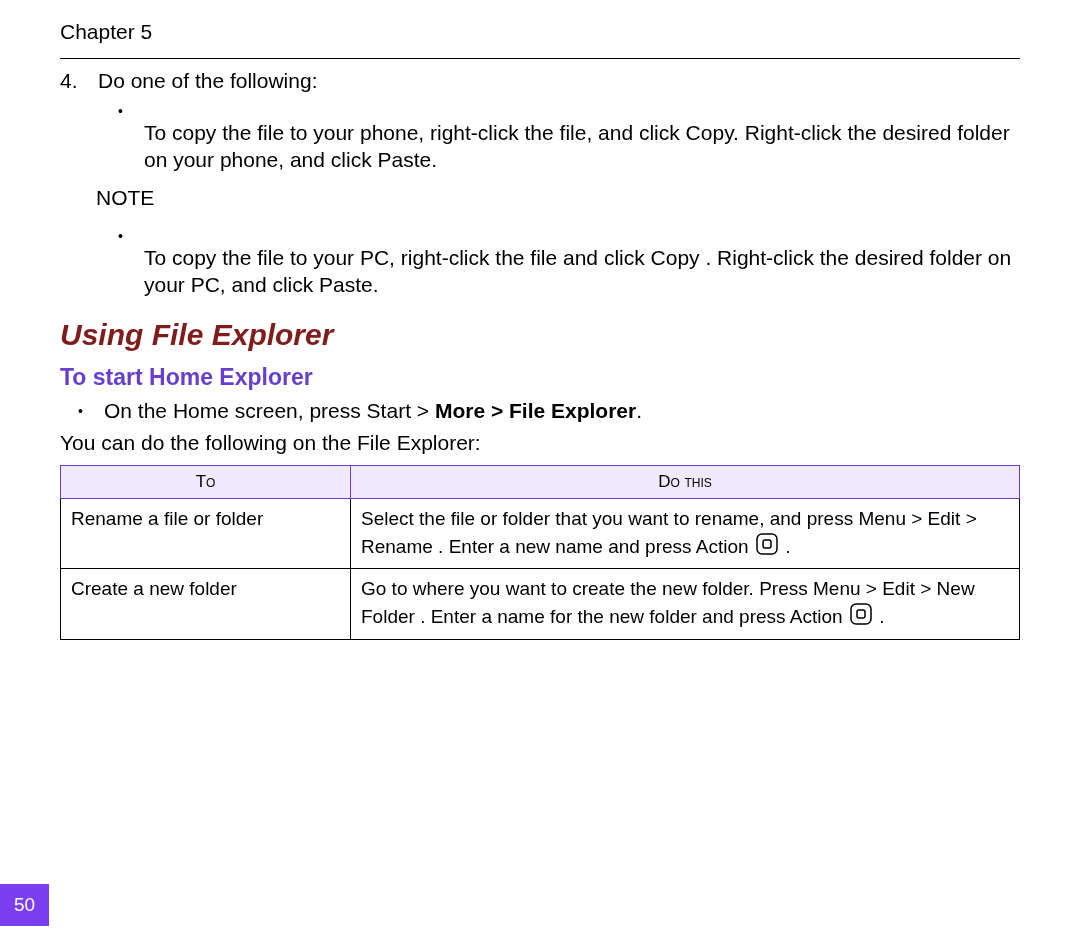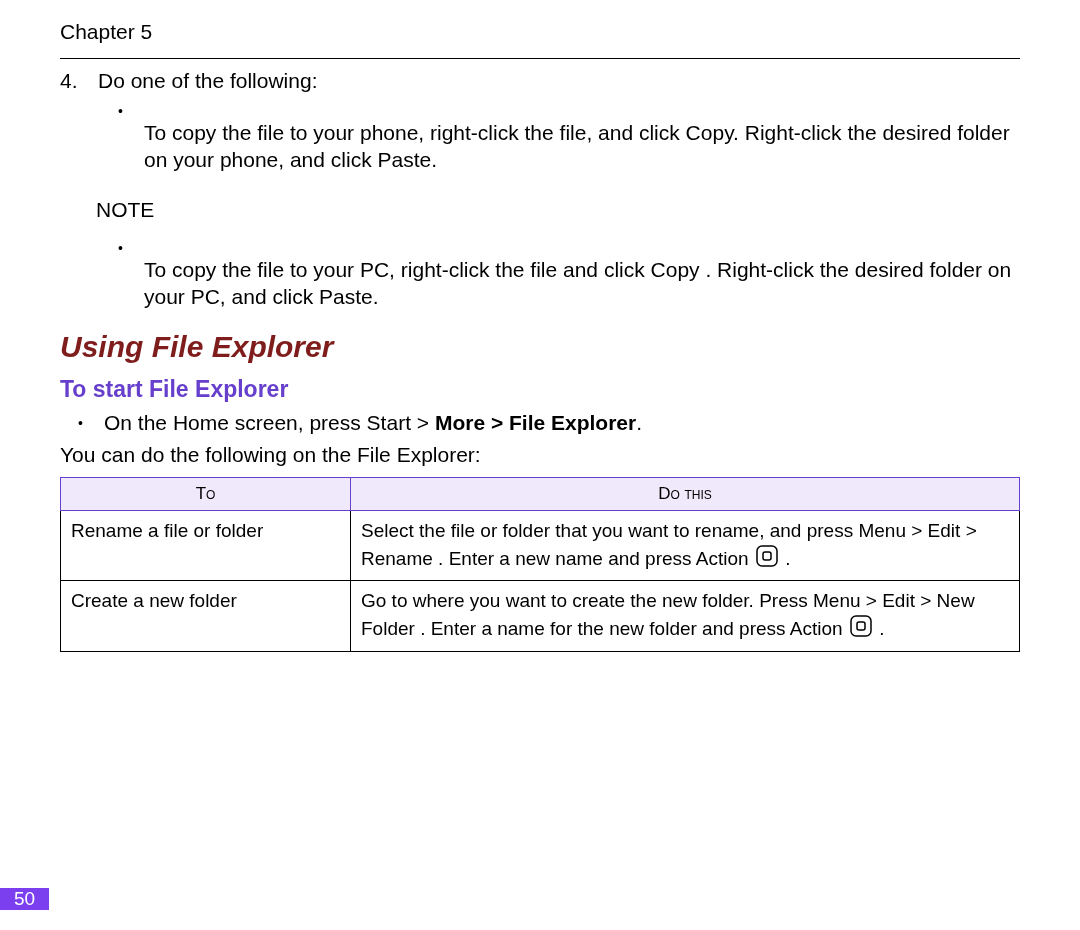--- a/index.html
+++ b/index.html
@@ -50,21 +50,21 @@
       line-height: 24px;
     }
     .sub-bullet .btext {
       flex: 1;
       line-height: 1.3;
       margin-top: 20px;
     }
     .note-row {
       display: flex;
       margin-left: 36px;
-      margin-top: 24px;
+      margin-top: 12px;
       margin-bottom: 14px;
       gap: 13px;
     }
     .note-label {
       width: 148px;
       flex-shrink: 0;
       font-size: 21px;
     }
     .note-text {
       flex: 1;
@@ -127,26 +127,26 @@
       vertical-align: top;
     }
     .col-to { width: 290px; }
     .action-icon {
       display: inline-block;
       vertical-align: middle;
       margin: 0 2px;
     }
     .page-footer {
       position: absolute;
-      bottom: 20px;
+      bottom: 4px;
       left: 0;
       background: #7b3ff0;
       color: #fff;
       font-size: 19px;
-      padding: 0 14px;
+      padding: 10px 14px;
     }
   </style>
 </head>
 <body>
 
 <div class="page">
   <div class="chapter-header">Chapter 5</div>
 
   <div class="step-list">
     <div class="step-item">
@@ -168,21 +168,21 @@
     <div class="sub-bullets">
       <div class="sub-bullet">
         <div class="dot">•</div>
         <div class="btext">To copy the file to your PC, right-click the file and click Copy . Right-click the desired folder on your PC, and click Paste.</div>
       </div>
     </div>
   </div>
 
   <h2 class="h2blue">Using File Explorer</h2>
 
-  <h3 class="h3blue">To start File Explorer</h3>
+  <h3 class="h3blue">To start Home Explorer</h3>
 
   <div class="instr-bullet">
     <div class="dot">•</div>
     <div class="btext">
       <span>On the Home screen, press Start  &gt; </span><b>More &gt; File Explorer</b><span>.</span>
     </div>
   </div>
 
   <div class="afterpara">You can do the following on the File Explorer:</div>
 

